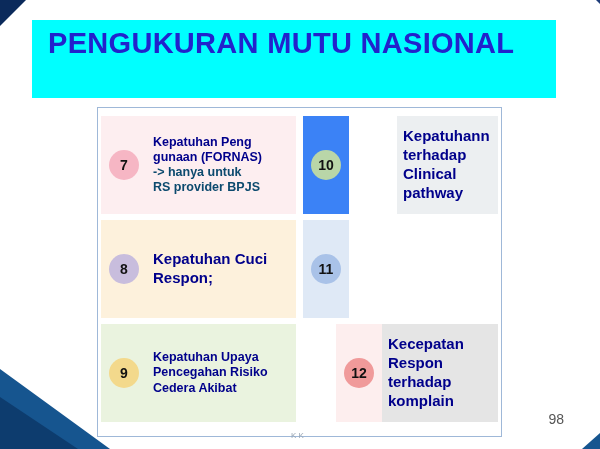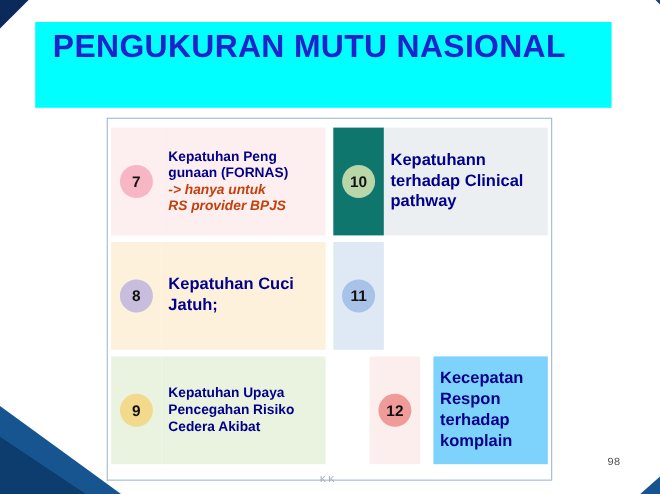--- a/index.html
+++ b/index.html
@@ -126,59 +126,57 @@
     box-sizing: border-box;
     padding: 4px 4px 4px 6px;
   }
   .item-text {
     color: #00008b;
     font-size: 12.5px;
     font-weight: bold;
     line-height: 1.22;
   }
   .item-text .accent {
-    color: #c2410c;
-    font-style: italic;
+    color: #0c4a6e;
   }
   .big .item-text {
     font-size: 15px;
     line-height: 1.26;
   }
   
   .c7 .badge-col { background: #fdeef0; }
   .c7 .badge { background: #f6b6c4; }
   .c7 .text-col { background: #fdeef0; }
 
-  .c10 .badge-col { background: #0f766e; }
+  .c10 .badge-col { background: #3b82f6; }
   .c10 .badge { background: #b9d6a8; }
-  .c10 .text-col { background: #eceff1; }
+  .c10 .text-col { background: #eceff1; margin-left: 48px; }
 
   .c8 .badge-col { background: #fdf1dc; }
   .c8 .badge { background: #c8bddd; }
   .c8 .text-col { background: #fdf1dc; }
 
   .c11 .badge-col { background: #dfe9f6; }
   .c11 .badge { background: #a9c2e8; }
   .c11 .text-col { background: #dfe9f6; }
 
   .c9 .badge-col { background: #eaf3df; }
   .c9 .badge { background: #f3d98c; }
   .c9 .text-col { background: #eaf3df; }
 
   .c12 .badge-col { background: #fdeeee; margin-left: 33px; }
   .c12 .badge { background: #f09a9a; }
-  .c12 .text-col { background: #7dd3fc; margin-left: 12px; }
+  .c12 .text-col { background: #e5e5e5; }
 
   .page-number {
     position: absolute;
     right: 52px;
     bottom: 22px;
-    font-size: 10px;
+    font-size: 14px;
     color: #555555;
-    font-family: Liberation Mono, monospace;
   }
   .footer-marks {
     position: absolute;
     left: 291px;
     bottom: 8px;
     font-size: 8px;
     color: #9aa7b5;
     line-height: 1.1;
     text-align: center;
   }
@@ -228,21 +226,21 @@
         </div>
       </div>
 
       <div class="cell c8 big">
         <div class="badge-col">
           <div class="badge">8</div>
         </div>
         <div class="text-col">
           <div class="item-text">
             <span>Kepatuhan Cuci</span><br>
-            <span>Jatuh;</span>
+            <span>Respon;</span>
           </div>
         </div>
       </div>
 
       <div class="cell c11 big">
         <div class="badge-col">
           <div class="badge">11</div>
         </div>
       </div>
 

